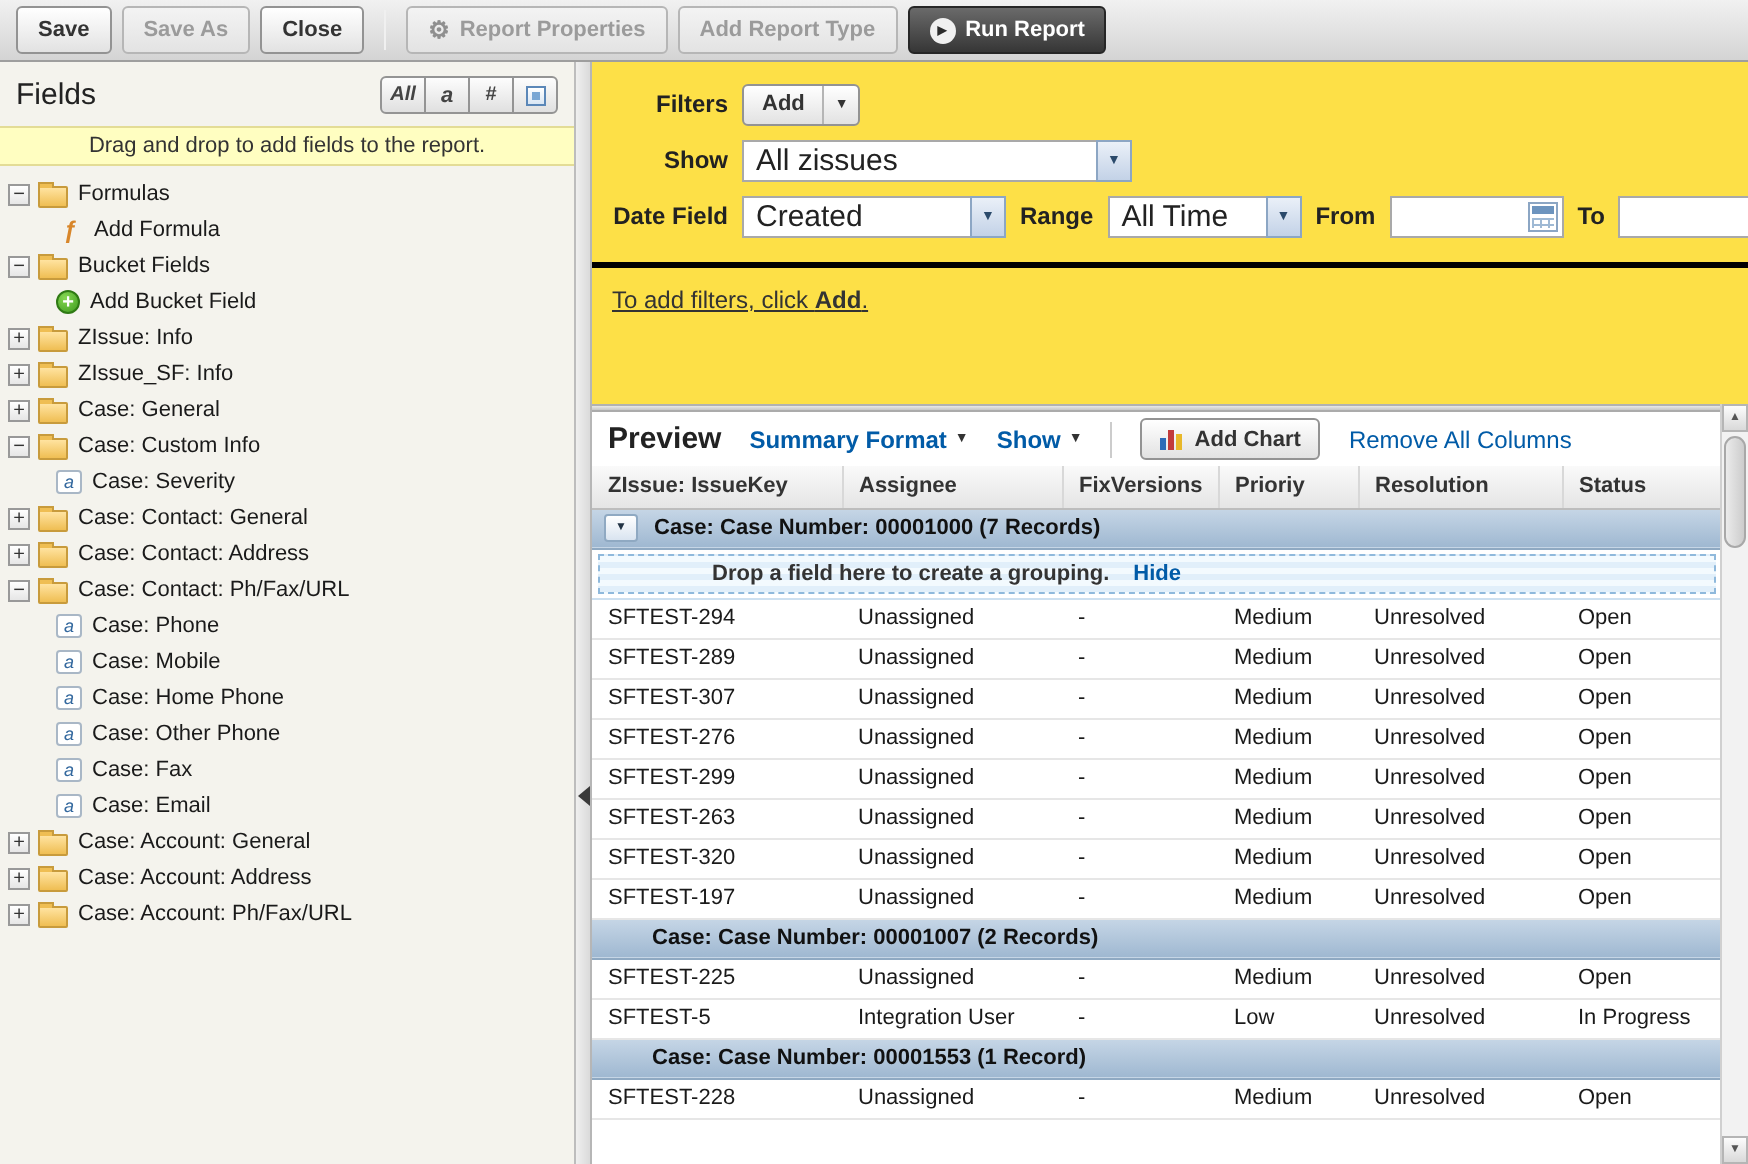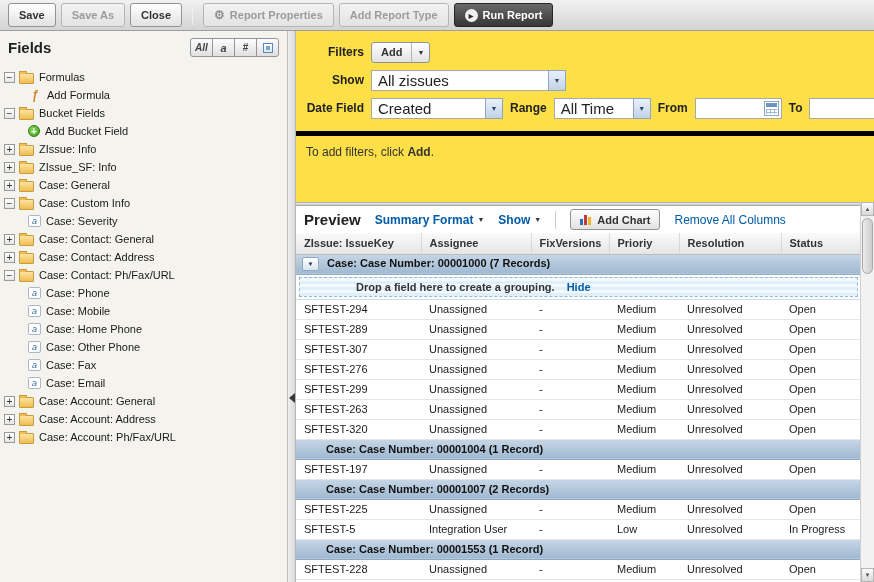--- a/index.html
+++ b/index.html
@@ -21,21 +21,21 @@
   .btn.dark { color:#FFF; background:linear-gradient(#6A6A6A,#363636); border-color:#262626; }
   .tb-sep { width:1px; height:20px; background:#A9A9A9; border-right:1px solid #F0F0F0; margin:0 5px; }
   .gear { font-size:12px; line-height:12px; color:#8F8F8F; }
   .play-icon { width:13px; height:13px; border-radius:50%; background:#F0F0F0; color:#2B2B2B;
     display:inline-flex; align-items:center; justify-content:center; font-size:6px; }
 
   
   .fields-panel { position:absolute; top:31px; left:0; width:288px; bottom:0;
     background:#F4F3ED; border-right:1px solid #BDBDBD; overflow:hidden; }
   .fields-header { display:flex; align-items:center; padding:7px 8px 6px; }
-  .fields-title { font-size:15px; font-weight:bold; flex:1; }
+  .fields-title { font-size:15px; font-weight:normal; flex:1; }
   .seg { display:flex; }
   .seg-btn { min-width:23px; height:19px; border:1px solid #949494; margin-left:-1px;
     background:linear-gradient(#FDFDFD,#E0E0E0); display:inline-flex; align-items:center;
     justify-content:center; font-size:10px; font-weight:bold; color:#444; padding:0 4px; }
   .seg-btn:first-child { border-radius:3px 0 0 3px; margin-left:12px;font-style:italic; }
   .seg-btn:last-child { border-radius:0 3px 3px 0; }
   .seg-btn.italic { font-style:italic; font-size:11px; }
   .cb-icon { width:10px; height:10px; border:1px solid #5B87B8; background:linear-gradient(#FFF,#D9E6F4);
     display:inline-block; position:relative; }
   .cb-icon::after { content:''; position:absolute; left:2px; top:2px; right:2px; bottom:2px; background:#7AA7D4; }
@@ -93,21 +93,21 @@
     display:flex; align-items:center; justify-content:center; font-size:7px; color:#2B4A6B; flex:0 0 auto; }
   .date-input { display:flex; align-items:center; border:1px solid #A9A9A9; background:#FFF;
     height:21px; padding-right:2px; flex:0 0 auto; }
   .date-input input { border:none; outline:none; height:17px; font-size:11px; padding:0 4px; }
   .cal-btn { width:15px; height:15px; border:1px solid #8CA6C4; background:#FFF; position:relative; flex:0 0 auto; }
   .cal-btn::after { content:''; position:absolute; left:1px; right:1px; top:1px; height:4px; background:#6D94BE; }
   .cal-btn::before { content:''; position:absolute; left:1px; right:1px; top:7px; bottom:1px;
     background:repeating-linear-gradient(90deg,#9FB9D4 0 1px, transparent 1px 4px),
                repeating-linear-gradient(#9FB9D4 0 1px, transparent 1px 3px); }
   .plain-input { height:21px; border:1px solid #A9A9A9; background:#FFF; font-size:11px; padding:0 4px; outline:none; flex:0 0 auto; }
-  .filters-hint { border-top:5px solid #000000; margin-top:12px; padding:9px 0 0 10px; font-size:12px; color:#333; }
+  .filters-hint { border-top:3px solid #000000; margin-top:12px; padding:9px 0 0 10px; font-size:12px; color:#333;text-decoration:underline; }
 
   
   .preview-panel { position:absolute; top:171px; left:0; right:0; bottom:0; background:#FFF; }
   .h-splitter { height:4px; background:linear-gradient(#E9E9E9,#C7C7C7);
     border-top:1px solid #B2B2B2; border-bottom:1px solid #ABABAB; }
   .preview-header { display:flex; align-items:center; padding:5px 8px 5px; gap:14px; height:27px; }
   .preview-title { font-size:15px; font-weight:bold; }
   .link { color:#015BA7; text-decoration:none; }
   .pv-dd { color:#015BA7; font-weight:bold; font-size:12px; display:inline-flex; align-items:center; gap:4px; }
   .dd-caret { font-size:7px; color:#333; }
@@ -176,20 +176,21 @@
       <span class="fields-title" data-interactable="false">Fields</span>
       <div class="seg" data-interactable="false">
         <button class="seg-btn" data-interactable="true">All</button>
         <button class="seg-btn italic" data-interactable="true">a</button>
         <button class="seg-btn" data-interactable="true">#</button>
         <button class="seg-btn" data-interactable="true">
           <span class="cb-icon" data-interactable="false"></span>
         </button>
       </div>
     </div>
+    <div class="hint-bar" data-interactable="false">Drag and drop to add fields to the report.</div>
     <div class="tree" data-interactable="false">
         <div class="tree-row" data-interactable="true" style="padding-left: 4px;">
           <span class="expander" data-interactable="true">−</span>
           <span class="ticon folder-icon" data-interactable="false"></span>
           <span class="tree-label" data-interactable="false">Formulas</span>
         </div>
         <div class="tree-row" data-interactable="true" style="padding-left: 28px;">
           <span class="ticon formula-icon" data-interactable="false">ƒ</span>
           <span class="tree-label" data-interactable="false">Add Formula</span>
         </div>
@@ -432,23 +433,20 @@
                 <td data-interactable="false">Open</td>
               </tr>
               <tr class="data-row" data-interactable="true">
                 <td data-interactable="false">SFTEST-320</td>
                 <td data-interactable="false">Unassigned</td>
                 <td data-interactable="false">-</td>
                 <td data-interactable="false">Medium</td>
                 <td data-interactable="false">Unresolved</td>
                 <td data-interactable="false">Open</td>
               </tr>
-              <tr class="group-row" data-interactable="true">
-                <td colspan="6"><span data-interactable="false">Case: Case Number: 00001004 (1 Record)</span></td>
-              </tr>
               <tr class="data-row" data-interactable="true">
                 <td data-interactable="false">SFTEST-197</td>
                 <td data-interactable="false">Unassigned</td>
                 <td data-interactable="false">-</td>
                 <td data-interactable="false">Medium</td>
                 <td data-interactable="false">Unresolved</td>
                 <td data-interactable="false">Open</td>
               </tr>
               <tr class="group-row" data-interactable="true">
                 <td colspan="6"><span data-interactable="false">Case: Case Number: 00001007 (2 Records)</span></td>

